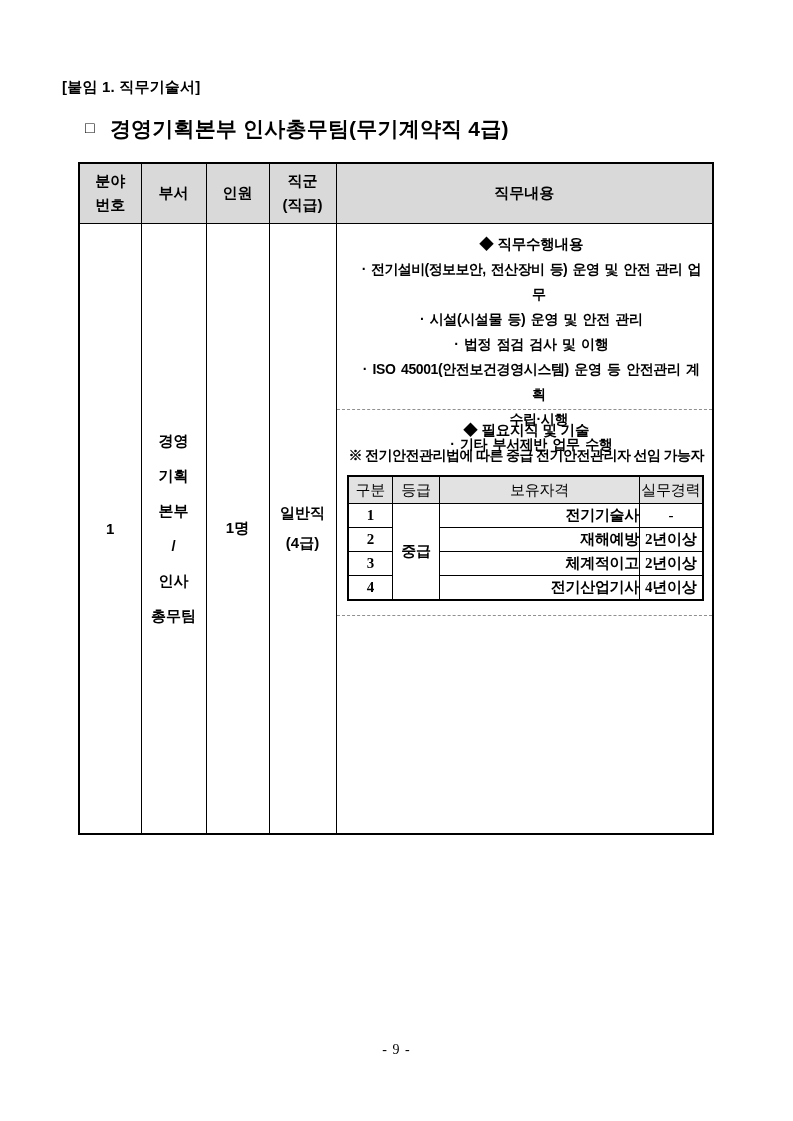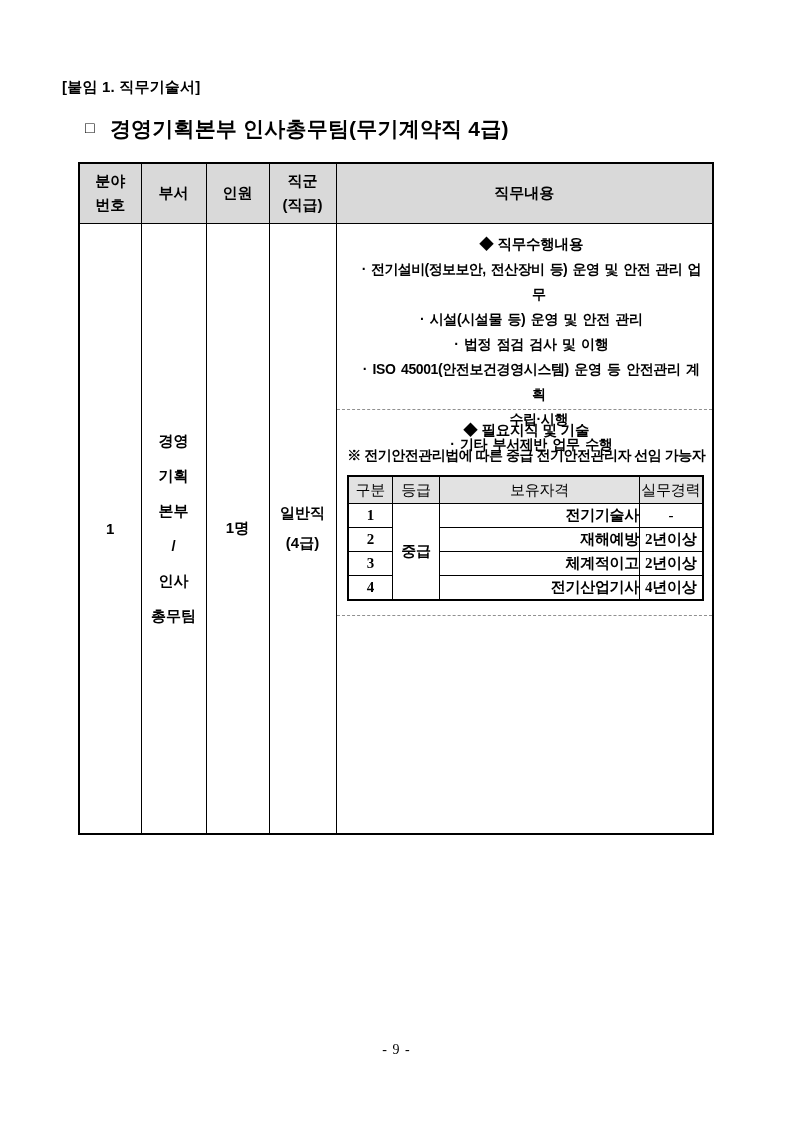--- a/index.html
+++ b/index.html
@@ -63,21 +63,21 @@
   .sec { padding:7px 6px 6px 10px; }
   .sec-1 { height:185px;padding-left:20px; }
   .sec-2 { height:205px; }
   .sec-3 { flex:1; }
   .sec-heading {
     font-family:"Liberation Sans", sans-serif;
     font-weight:bold; font-size:14.5px;
     line-height:26px; letter-spacing:-0.2px;
   }
   .sec-note {
-    font-family:Liberation Sans, sans-serif;
+    font-family:Liberation Serif, serif;
     font-weight:bold; font-size:14px;
     line-height:25px; letter-spacing:-0.5px;
   }
   .job-item {
     font-size:14px; line-height:25px;
     letter-spacing:-0.4px; word-spacing:2px;
     white-space:pre-line;
     padding-left:15px; text-indent:-15px;
   }
   .job-item.bold { font-weight:bold; font-family:"Liberation Sans", sans-serif; letter-spacing:-0.6px; }

